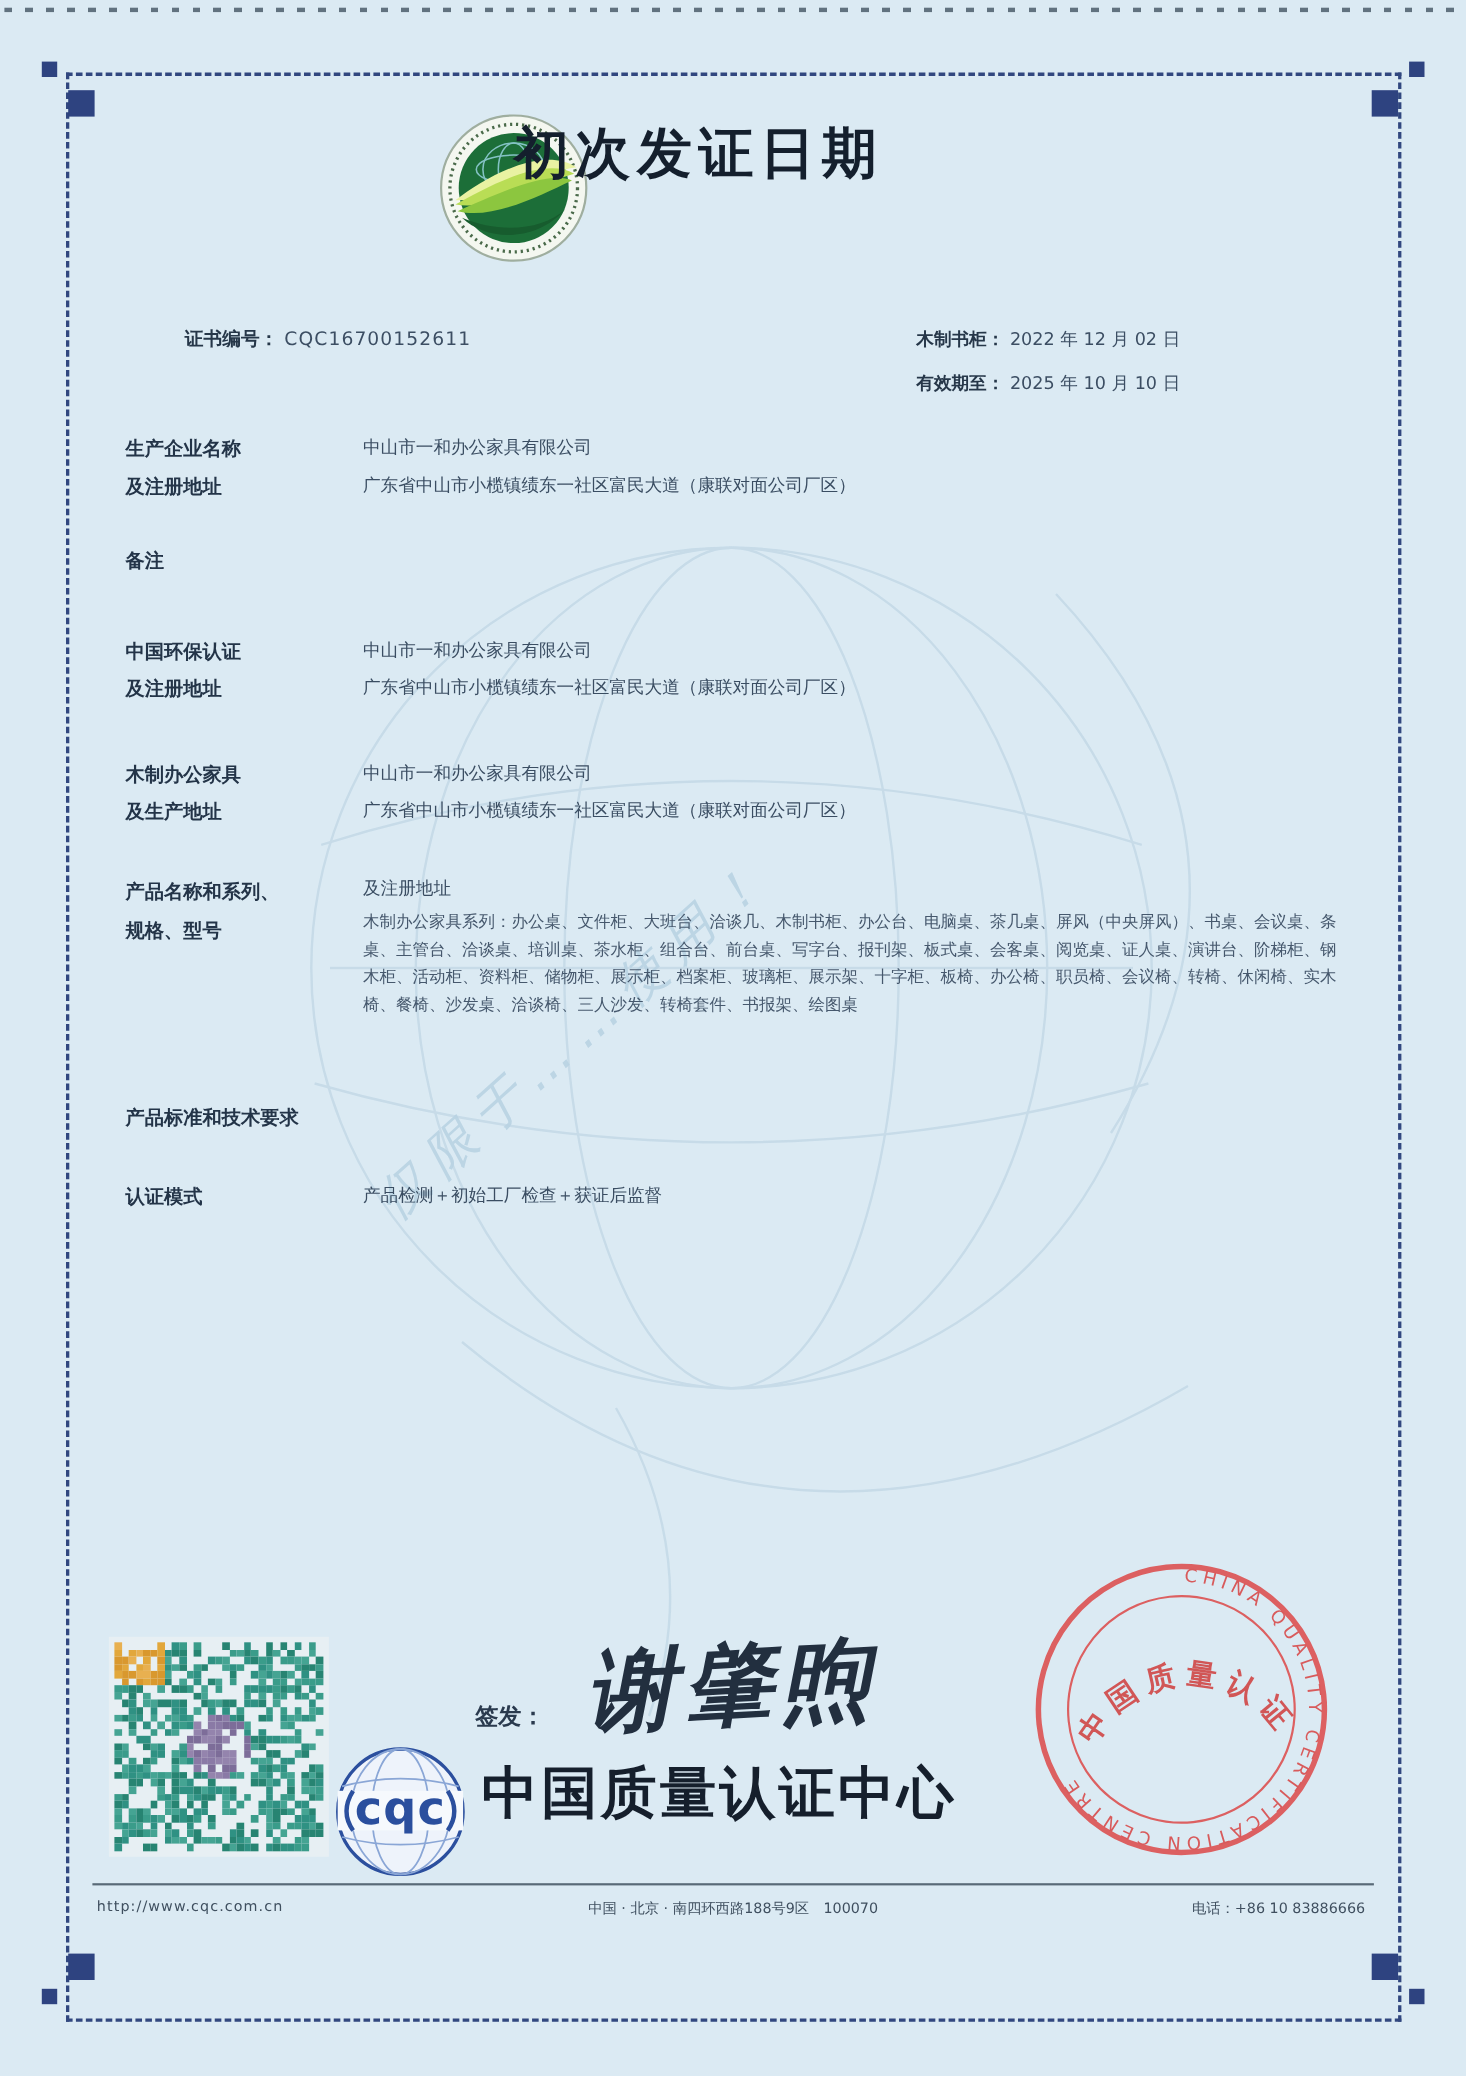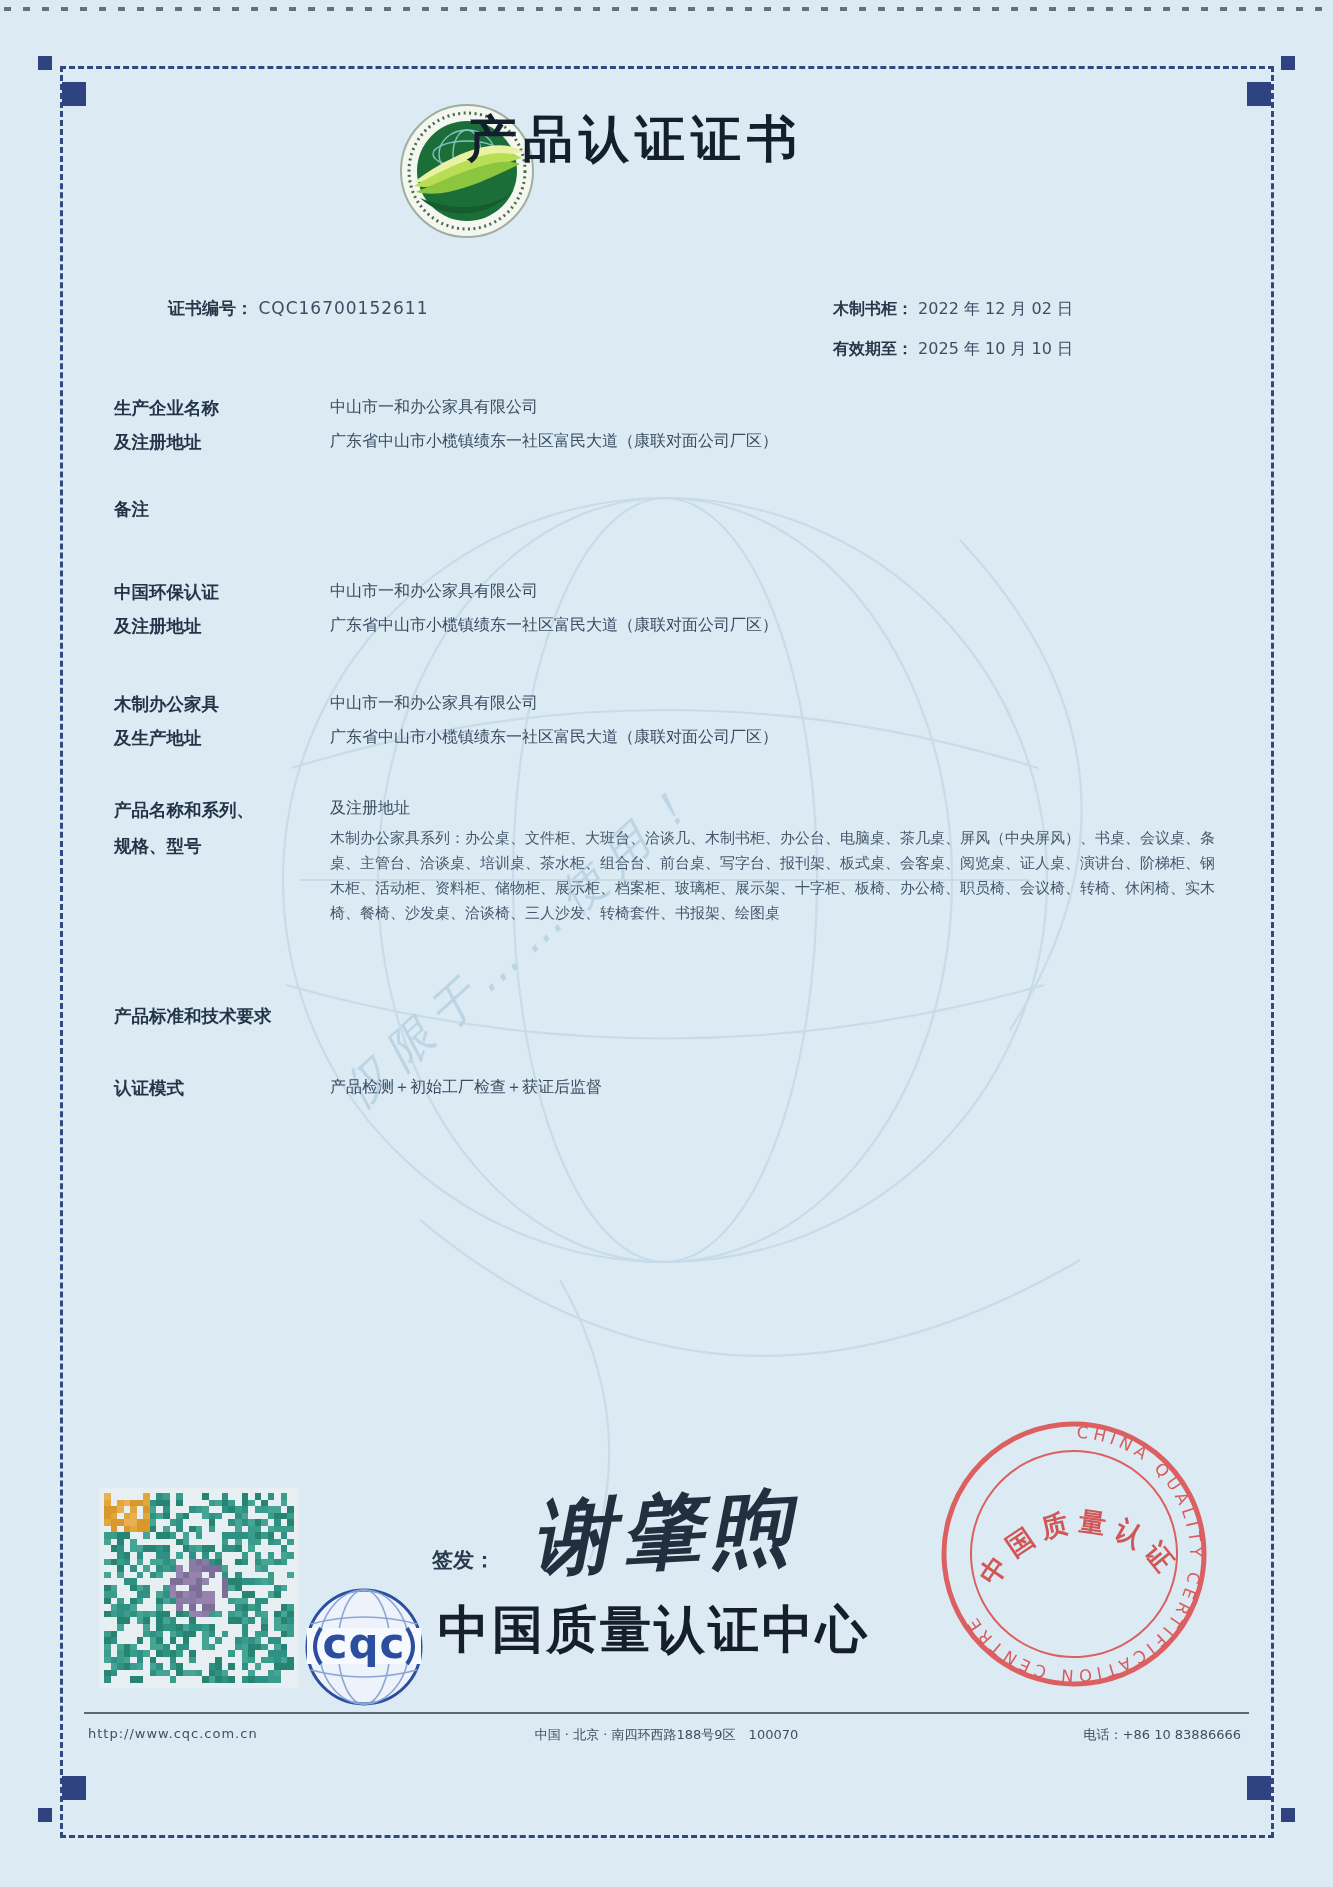--- a/index.html
+++ b/index.html
@@ -113,21 +113,21 @@
       <ellipse cx="69" cy="52" rx="14" ry="24"></ellipse>
       <ellipse cx="69" cy="52" rx="28" ry="24"></ellipse>
     </g>
     <path d="M 16,80 C 45,58 95,30 126,50 C 96,54 52,82 16,80 Z" fill="#e9f2a2"></path>
     <path d="M 16,84 C 48,66 98,40 124,56 C 94,64 50,90 16,84 Z" fill="#b9dd55"></path>
     <path d="M 18,90 C 50,76 100,52 122,62 C 92,76 50,98 18,90 Z" fill="#8cc63f"></path>
     <path d="M 22,96 C 55,110 95,108 116,88 C 90,118 45,118 22,96 Z" fill="#175c2e"></path>
   </svg>
 
   <div class="titleblock">
-    <div class="title">产品认证证书</div>
+    <div class="title">初次发证日期</div>
   </div>
 
   <div class="certnum">
     <span class="lbl">证书编号：</span>
     <span class="val">CQC16700152611</span>
   </div>
   <div class="dates">
     <div>
       <span class="lbl">木制书柜：</span>
       <span class="val">2022 年 12 月 02 日</span>

